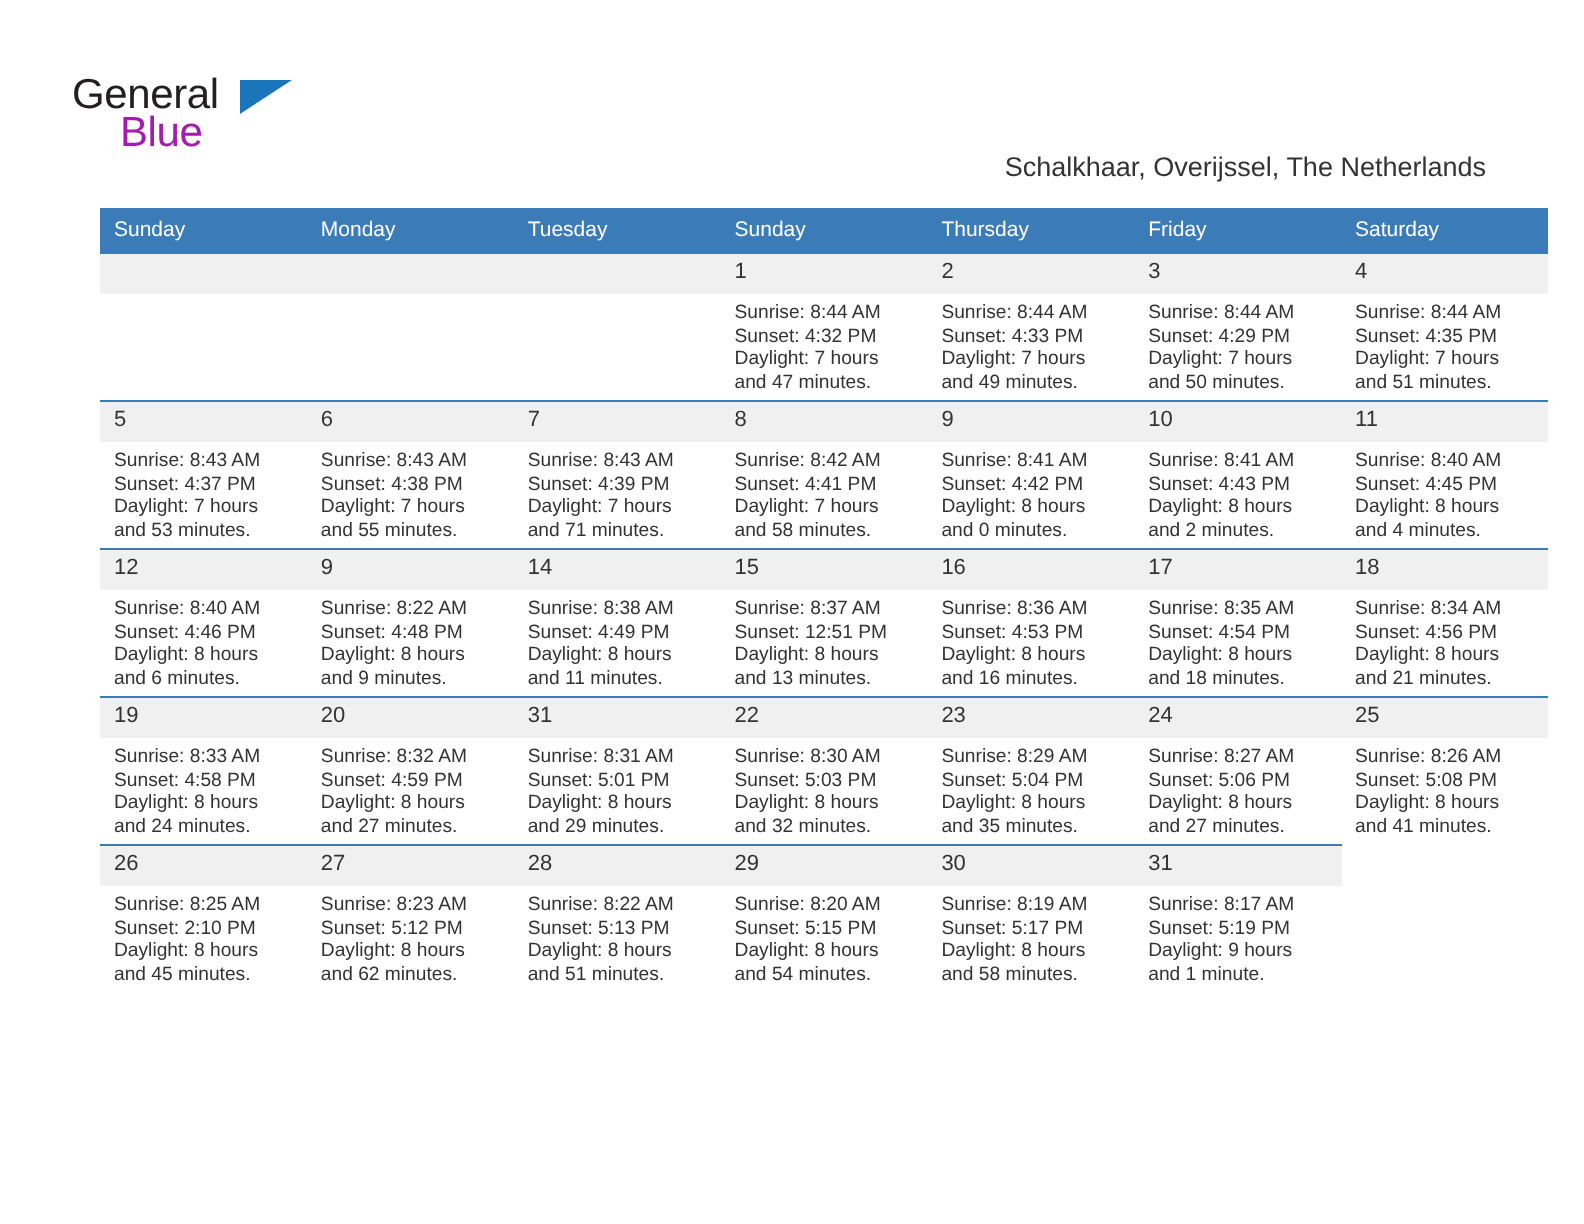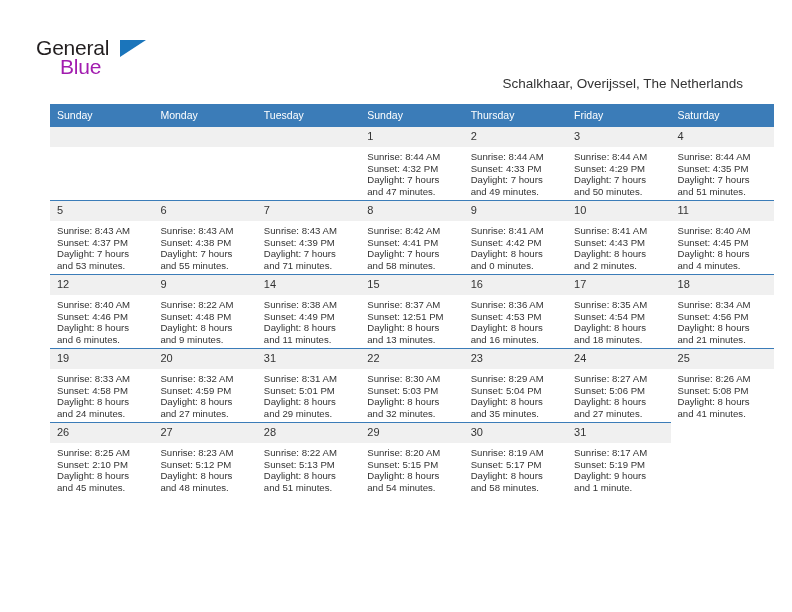--- a/index.html
+++ b/index.html
@@ -418,21 +418,21 @@
               <div>Daylight: 8 hours</div>
               <div>and 45 minutes.</div>
             </div>
           </td>
           <td>
             <span class="daynum">27</span>
             <div class="cell-body">
               <div>Sunrise: 8:23 AM</div>
               <div>Sunset: 5:12 PM</div>
               <div>Daylight: 8 hours</div>
-              <div>and 48 minutes.</div>
+              <div>and 62 minutes.</div>
             </div>
           </td>
           <td>
             <span class="daynum">28</span>
             <div class="cell-body">
               <div>Sunrise: 8:22 AM</div>
               <div>Sunset: 5:13 PM</div>
               <div>Daylight: 8 hours</div>
               <div>and 51 minutes.</div>
             </div>

